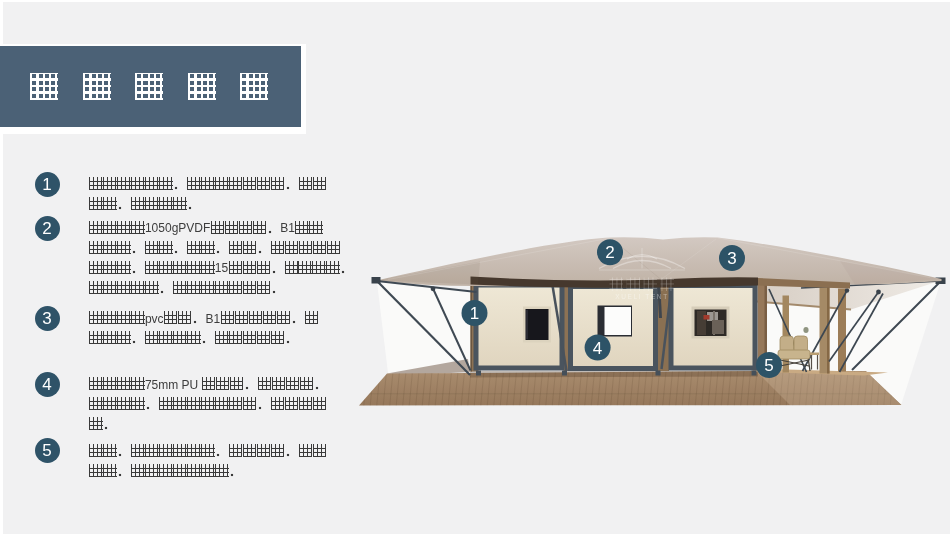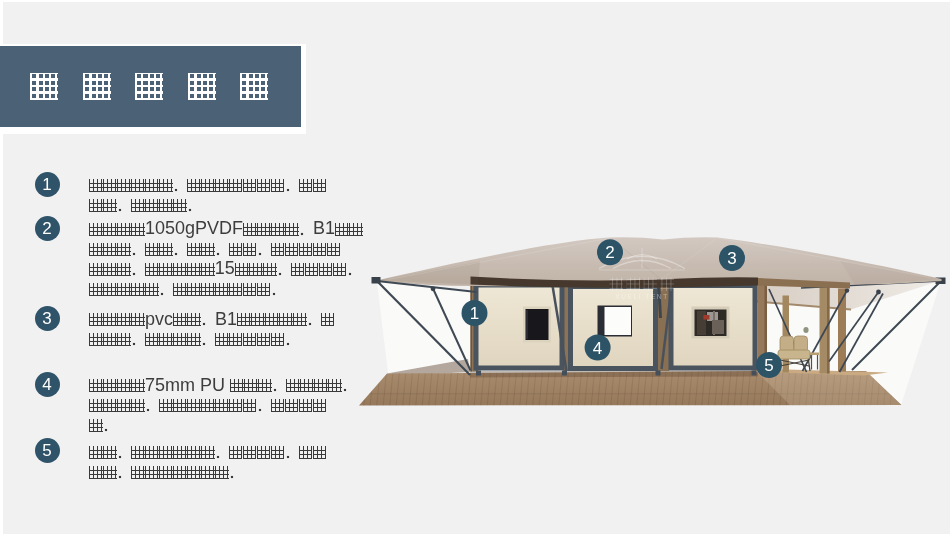--- a/index.html
+++ b/index.html
@@ -2,21 +2,21 @@
 <html><head><meta charset="utf-8"><style>
 html,body{margin:0;padding:0;width:950px;height:534px;overflow:hidden;background:#fff;
 font-family:"Liberation Sans",sans-serif;}
 #pg{position:absolute;left:0;top:0;width:950px;height:534px;}
 .bg{position:absolute;left:3px;top:2px;width:947px;height:532px;background:#f1f1f2;}
 .barpad{position:absolute;left:0;top:44px;width:306px;height:90px;background:#fff;}
 .bar{position:absolute;left:0;top:46px;width:301px;height:81px;background:#4b6176;display:flex;align-items:center;padding-left:30px;box-sizing:border-box;}
 .C{display:inline-block;width:28px;height:27px;margin-right:24.6px;
 background:repeating-linear-gradient(90deg,#fff 0 2.2px,rgba(0,0,0,0) 2.2px 6.3px),repeating-linear-gradient(0deg,#fff 0 2.2px,rgba(0,0,0,0) 2.2px 6.5px);}
 .n{position:absolute;left:34.5px;width:25px;height:25px;border-radius:50%;background:#2f5368;color:#fff;font-size:17px;line-height:25px;text-align:center;}
-.it{position:absolute;left:89px;width:330px;white-space:nowrap;font-size:18px;line-height:20px;color:#3d3d3d;}
+.it{position:absolute;left:89px;width:330px;white-space:nowrap;font-size:12px;line-height:20px;color:#3d3d3d;}
 .c{display:inline-block;width:13.3px;height:13.2px;margin:0 .35px;vertical-align:-1.9px;
 background:repeating-linear-gradient(90deg,#3a3a3a 0 1px,rgba(0,0,0,0) 1px 4.0px),repeating-linear-gradient(0deg,#3a3a3a 0 1px,rgba(0,0,0,0) 1px 4.2px);}
 .p{display:inline-block;width:13.3px;height:13.2px;margin:0 .35px;vertical-align:-1.9px;
 background:radial-gradient(circle at 3px 11px,#3a3a3a 0 1.3px,rgba(0,0,0,0) 1.6px);}
 svg{position:absolute;left:0;top:0;}
 </style></head><body>
 <div id="pg">
 <div class="bg"></div>
 <div class="barpad"></div>
 <div class="bar">

